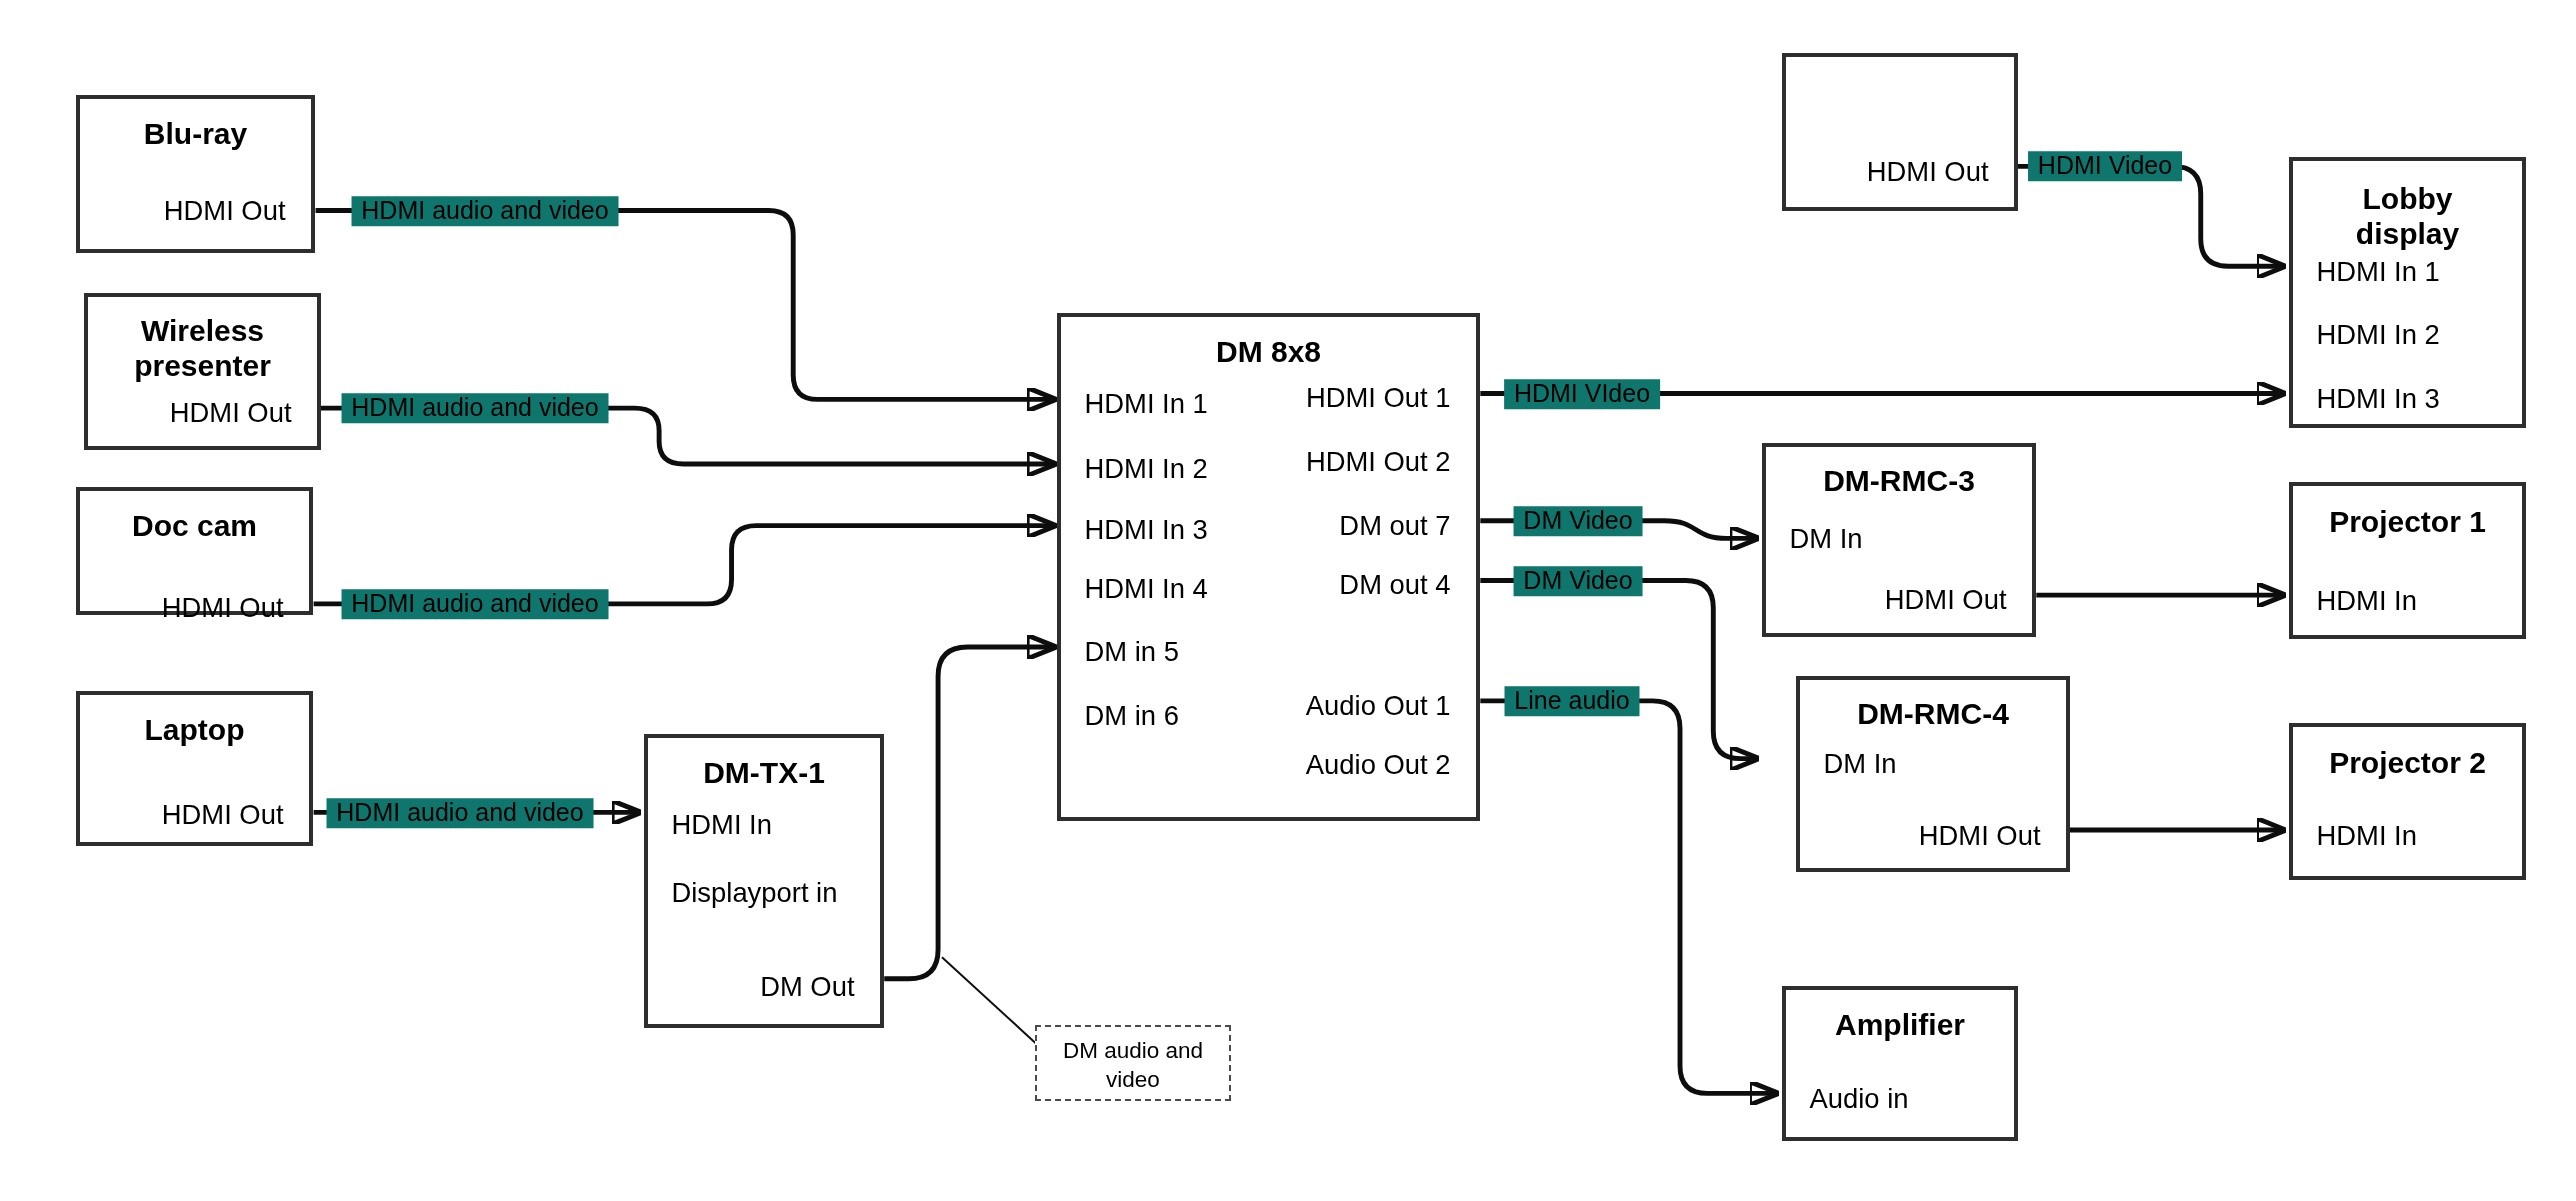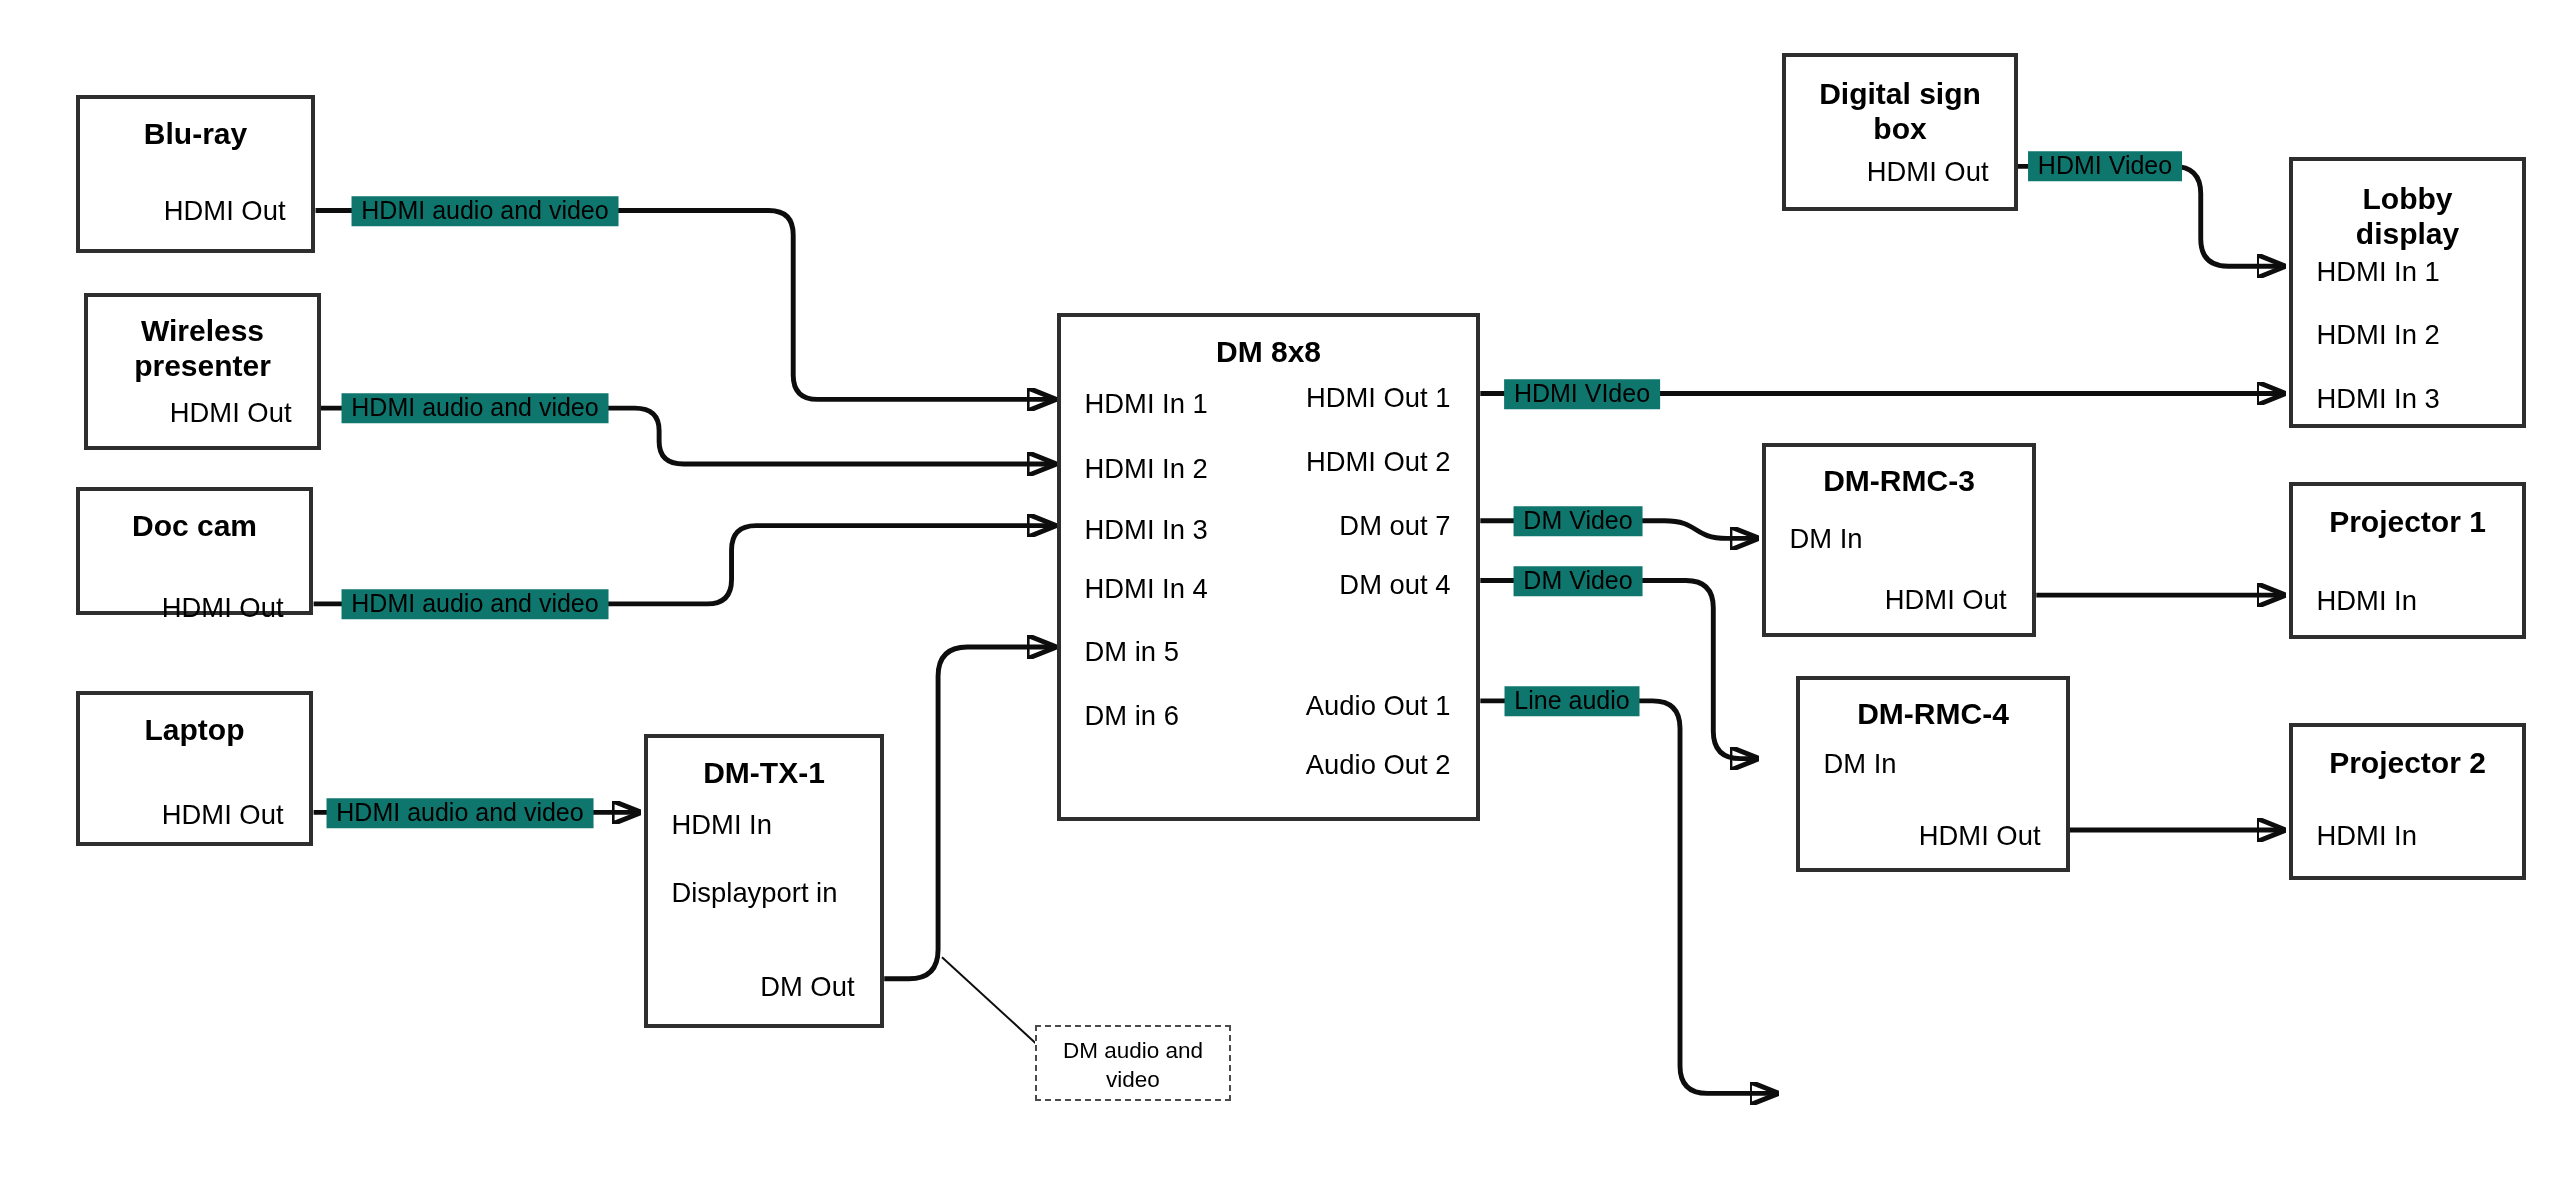--- a/index.html
+++ b/index.html
@@ -146,24 +146,20 @@
     <div class="port left" style="top:398px;">DM in 6</div>
     <div class="port right" style="top:80px;">HDMI Out 1</div>
     <div class="port right" style="top:144px;">HDMI Out 2</div>
     <div class="port right" style="top:208px;">DM out 7</div>
     <div class="port right" style="top:267px;">DM out 4</div>
     <div class="port right" style="top:388px;">Audio Out 1</div>
     <div class="port right" style="top:447px;">Audio Out 2</div>
   </div>
 
   <div class="node" style="left:1782px; top:53px; width:236px; height:158px;">
-    <div class="node-title" style="top:54px;">
-      <div>Digital sign</div>
-      <div>box</div>
-    </div>
     <div class="port right" style="top:114px;">HDMI Out</div>
   </div>
 
   <div class="node" style="left:2289px; top:157px; width:237px; height:271px;">
     <div class="node-title" style="top:55px;">
       <div>Lobby</div>
       <div>display</div>
     </div>
     <div class="port left" style="top:110px;">HDMI In 1</div>
     <div class="port left" style="top:173px;">HDMI In 2</div>
@@ -185,20 +181,24 @@
     <div class="node-title" style="top:33px;">DM-RMC-4</div>
     <div class="port left" style="top:83px;">DM In</div>
     <div class="port right" style="top:155px;">HDMI Out</div>
   </div>
 
   <div class="node" style="left:2289px; top:723px; width:237px; height:157px;">
     <div class="node-title" style="top:35px;">Projector 2</div>
     <div class="port left" style="top:108px;">HDMI In</div>
   </div>
 
+  <div class="node" style="left:1782px; top:986px; width:236px; height:155px;">
+    <div class="node-title" style="top:34px;">Amplifier</div>
+    <div class="port left" style="top:108px;">Audio in</div>
+  </div>
 
   <div class="note" style="left:1035px; top:1025px; width:196px; height:76px;">
     <div>DM audio and</div>
     <div>video</div>
   </div>
 
 </div>
 
 
 </body></html>

